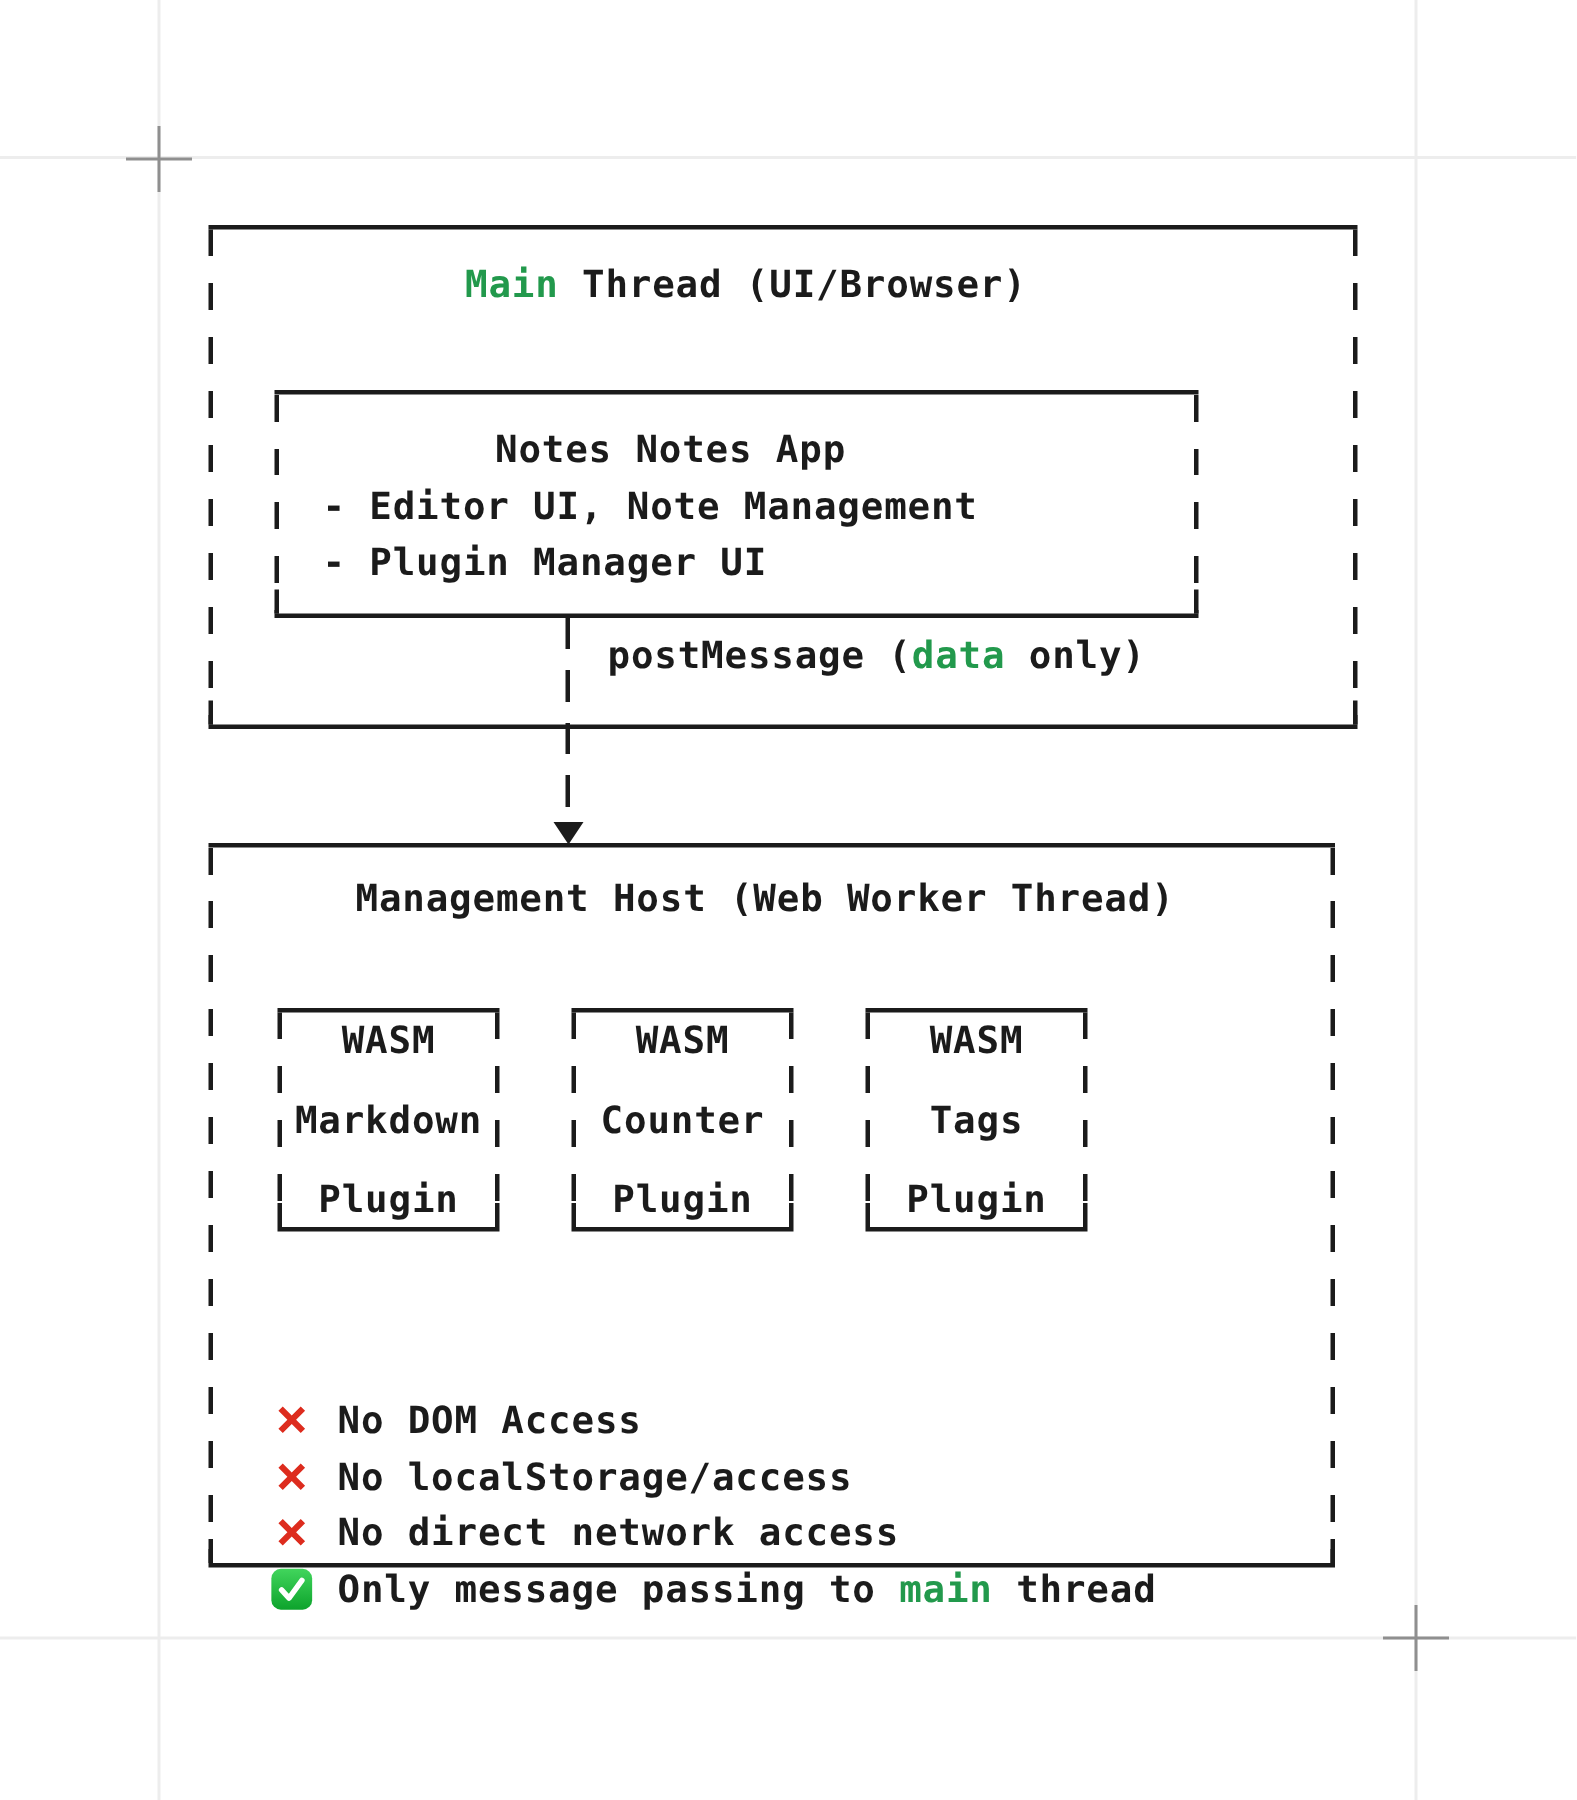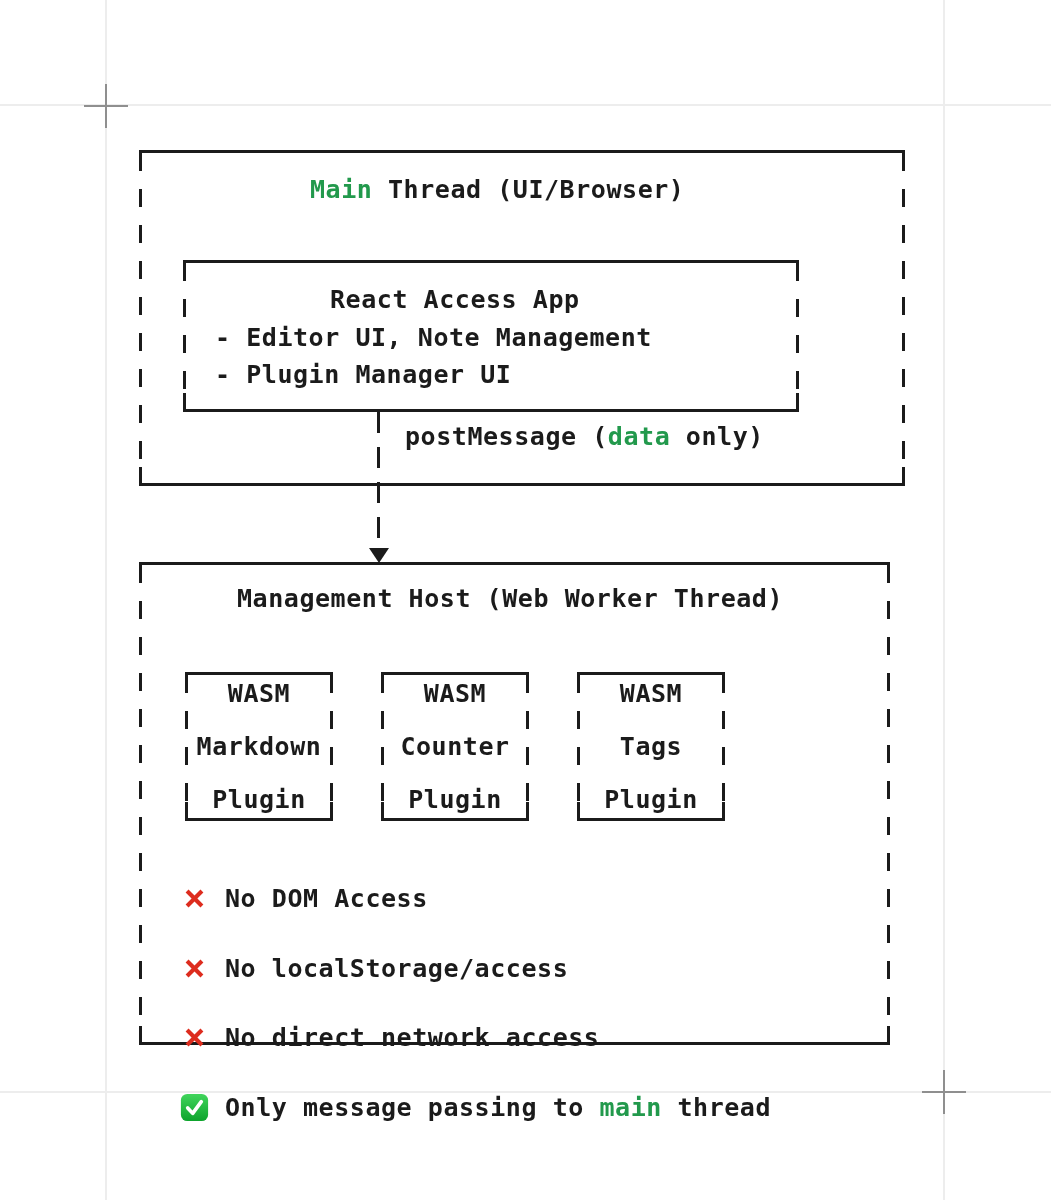--- a/index.html
+++ b/index.html
@@ -36,21 +36,21 @@
   }
   .arrowhead{
     position:absolute;width:0;height:0;
     border-left:10px solid transparent;border-right:10px solid transparent;
     border-top:15px solid #1b1b1b;
   }
   
   .plugin{display:flex;flex-direction:column;justify-content:space-between;align-items:center;text-align:center;}
   .plugin .pline{font-size:25px;letter-spacing:0.55px;line-height:37.5px;white-space:pre;}
   
-  .rules{position:absolute;left:180px;top:880px;display:flex;flex-direction:column;gap:32px;}
+  .rules{position:absolute;left:180px;top:928px;display:flex;flex-direction:column;}
   .rule{display:flex;align-items:center;height:37.5px;}
   .rule .ricon{width:29px;height:29px;margin-right:16px;flex:0 0 auto;}
   .rule .rtext{font-size:25px;letter-spacing:0.55px;white-space:pre;}
 </style>
 </head>
 <body>
 
 <div id="canvas">
 
   <div class="guide v" style="left:105px;"></div>
@@ -65,21 +65,21 @@
   <div class="abox" style="left:139px;top:150px;width:766px;height:336px;">
     <i class="stub bl"></i>
     <i class="stub br"></i>
   </div>
   <div class="label" style="left:310px;top:175px;"><span class="green">Main</span><span> Thread (UI/Browser)</span></div>
 
   <div class="abox" style="left:183px;top:260px;width:616px;height:152px;">
     <i class="stub bl"></i>
     <i class="stub br"></i>
   </div>
-  <div class="label" style="left:330px;top:285px;">React Access App</div>
+  <div class="label" style="left:330px;top:285px;">Notes Notes App</div>
   <div class="label" style="left:215px;top:323px;">- Editor UI, Note Management</div>
   <div class="label" style="left:215px;top:360px;">- Plugin Manager UI</div>
 
   <div class="connector-line" style="left:377px;top:412px;height:138px;"></div>
   <div class="arrowhead" style="left:369px;top:548px;"></div>
   <div class="label" style="left:405px;top:422px;"><span>postMessage (</span><span class="green">data</span><span> only)</span></div>
 
   <div class="abox" style="left:139px;top:562px;width:751px;height:483px;">
     <i class="stub bl"></i>
     <i class="stub br"></i>

